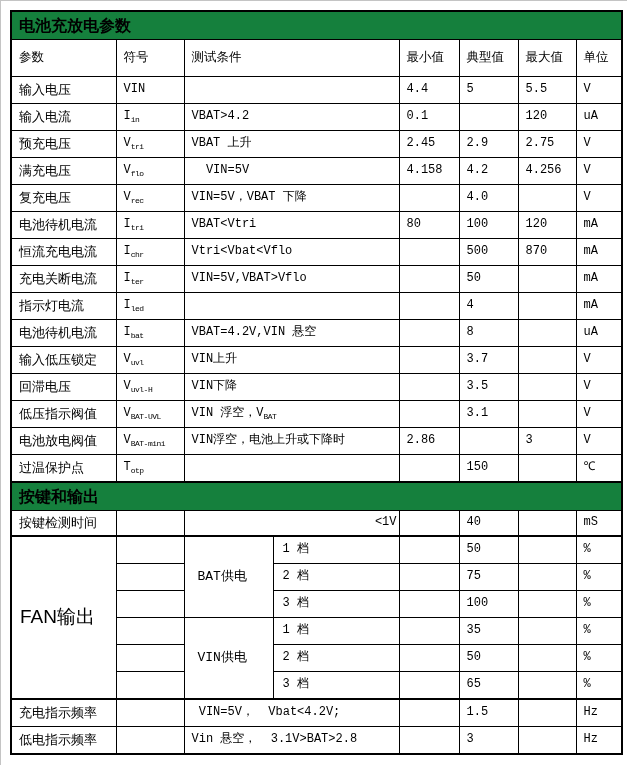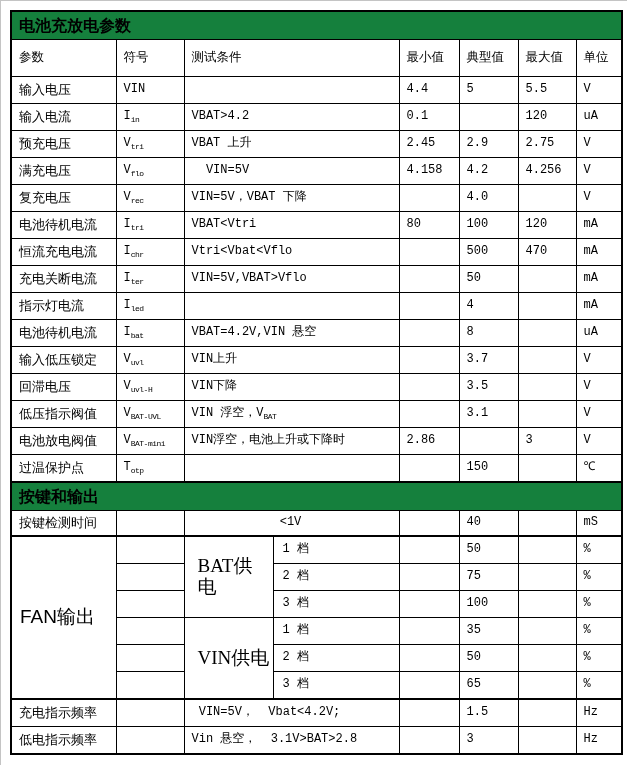--- a/index.html
+++ b/index.html
@@ -42,29 +42,29 @@
     font-family:"Liberation Mono", monospace;
     font-size:12px;
     white-space:pre;
   }
   .sub{
     font-family:"Liberation Mono", monospace;
     font-size:8px;
     vertical-align:-3px;
     letter-spacing:-0.5px;
   }
-  .center{text-align:center;padding-left:0;}
+  .center{text-align:right;padding-left:0;}
   .fanlabel{
     font-family:"Liberation Sans", sans-serif;
     font-size:19px;
     padding-left:8px;
   }
   .srclabel{
-    font-family:Liberation Serif, serif;
-    font-size:19px;
+    font-family:Liberation Mono, monospace;
+    font-size:13px;
     padding-left:13px;
   }
   .gear{padding-left:9px;}
 </style>
 </head>
 <body>
 
 <table class="spec">
   <colgroup>
     <col style="width:105px">
@@ -151,21 +151,21 @@
     <td class="lat">120</td>
     <td class="lat">mA</td>
   </tr>
 
   <tr class="row">
     <td>恒流充电电流</td>
     <td class="lat"><span>I</span><span class="sub">chr</span></td>
     <td class="lat" colspan="2">Vtri&lt;Vbat&lt;Vflo</td>
     <td class="lat"></td>
     <td class="lat">500</td>
-    <td class="lat">470</td>
+    <td class="lat">870</td>
     <td class="lat">mA</td>
   </tr>
 
   <tr class="row">
     <td>充电关断电流</td>
     <td class="lat"><span>I</span><span class="sub">ter</span></td>
     <td class="lat" colspan="2">VIN=5V,VBAT&gt;Vflo</td>
     <td class="lat"></td>
     <td class="lat">50</td>
     <td class="lat"></td>

